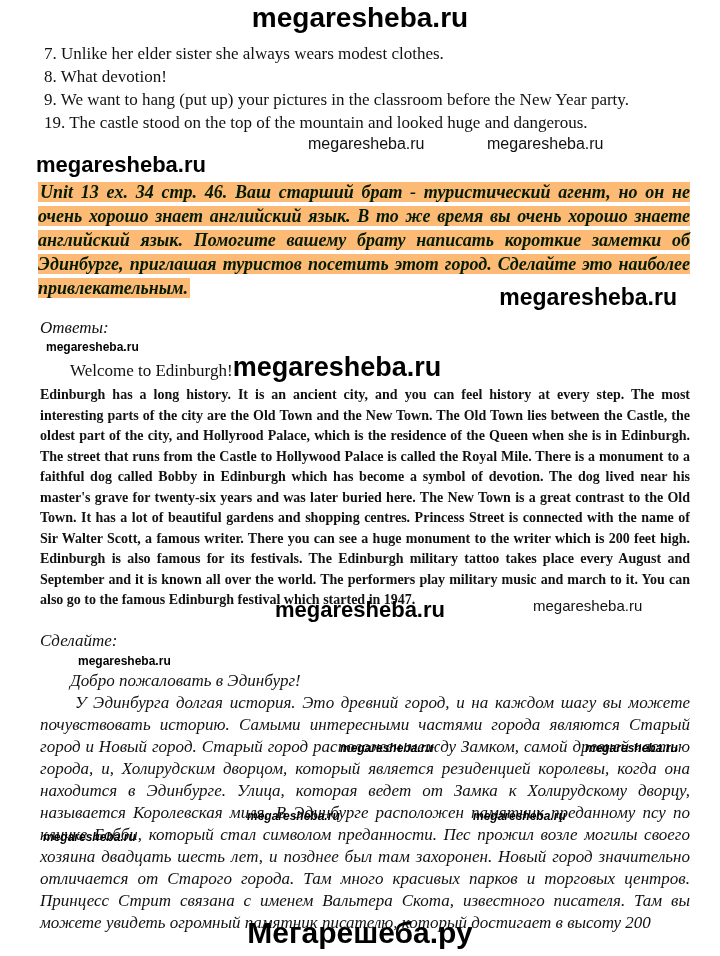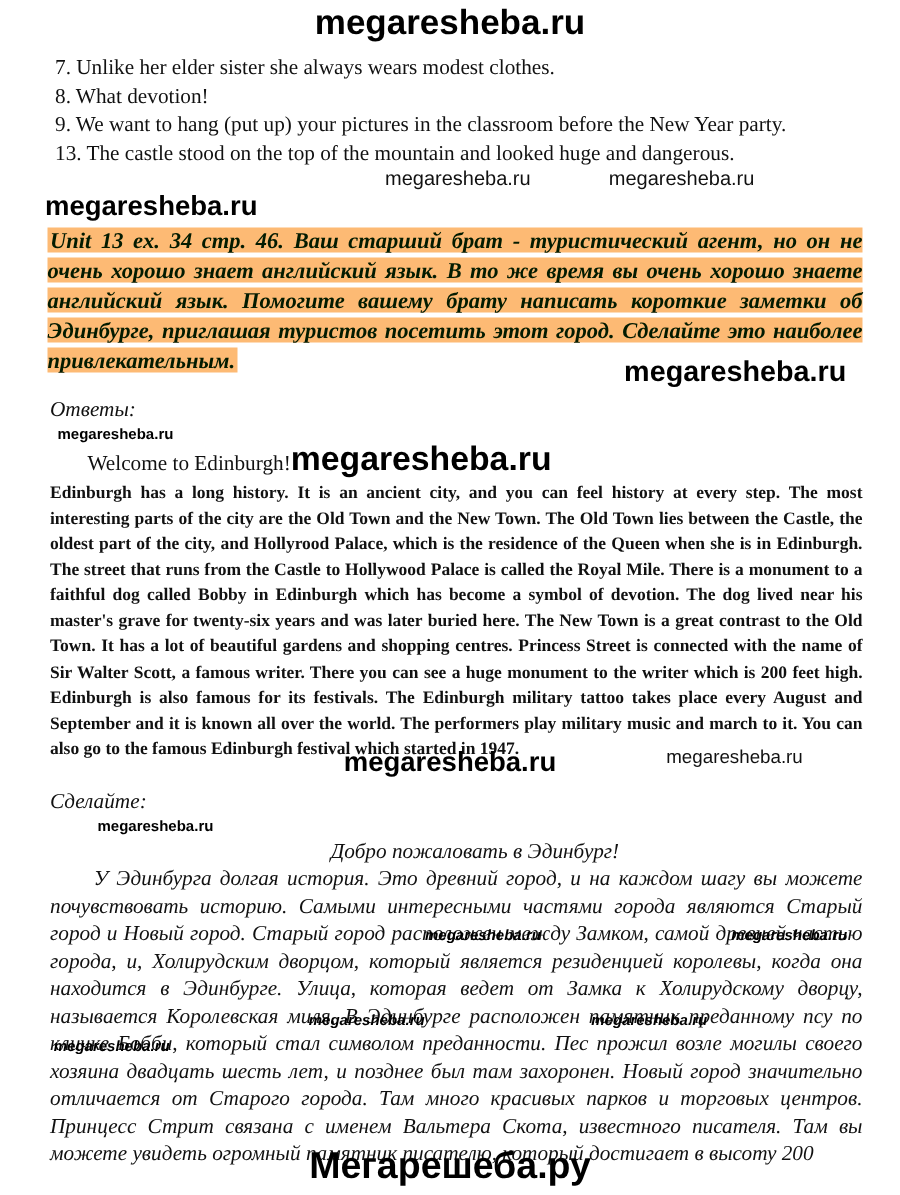--- a/index.html
+++ b/index.html
@@ -84,21 +84,21 @@
     font-family:"Liberation Sans", sans-serif;
     font-size:15px;font-weight:400;color:#111;
   }
   .translation{
     position:relative;
     margin:3px 30px 0 40px;
     font-style:italic;
     font-size:17px;line-height:22px;
     text-align:justify;color:#111;
   }
-  .translation .greet{text-indent:30px;text-align:center;}
+  .translation .greet{text-indent:30px;text-align:left;}
   .translation .body-ru{text-indent:35px;}
   .ov{position:absolute;}
   .ov-a1{left:300px;top:72px;}
   .ov-a2{left:545px;top:72px;}
   .ov-b1{left:207px;top:140px;}
   .ov-b2{left:433px;top:140px;}
   .ov-c1{left:3px;top:161px;}
   .footer{
     position:absolute;left:0;top:916px;width:720px;
     text-align:center;
@@ -110,21 +110,21 @@
 <body>
 
 <div class="page">
 
   <div class="hdr">megaresheba.ru</div>
 
   <div class="list">
     <div>7. Unlike her elder sister she always wears modest clothes.</div>
     <div>8. What devotion!</div>
     <div>9. We want to hang (put up) your pictures in the classroom before the New Year party.</div>
-    <div>13. The castle stood on the top of the mountain and looked huge and dangerous.</div>
+    <div>19. The castle stood on the top of the mountain and looked huge and dangerous.</div>
   </div>
 
   <div class="wmrow">
     <span class="wm-plain wm-a">megaresheba.ru</span>
     <span class="wm-plain wm-b">megaresheba.ru</span>
   </div>
 
   <div class="bold-left">megaresheba.ru</div>
 
   <div class="green-wrap">

